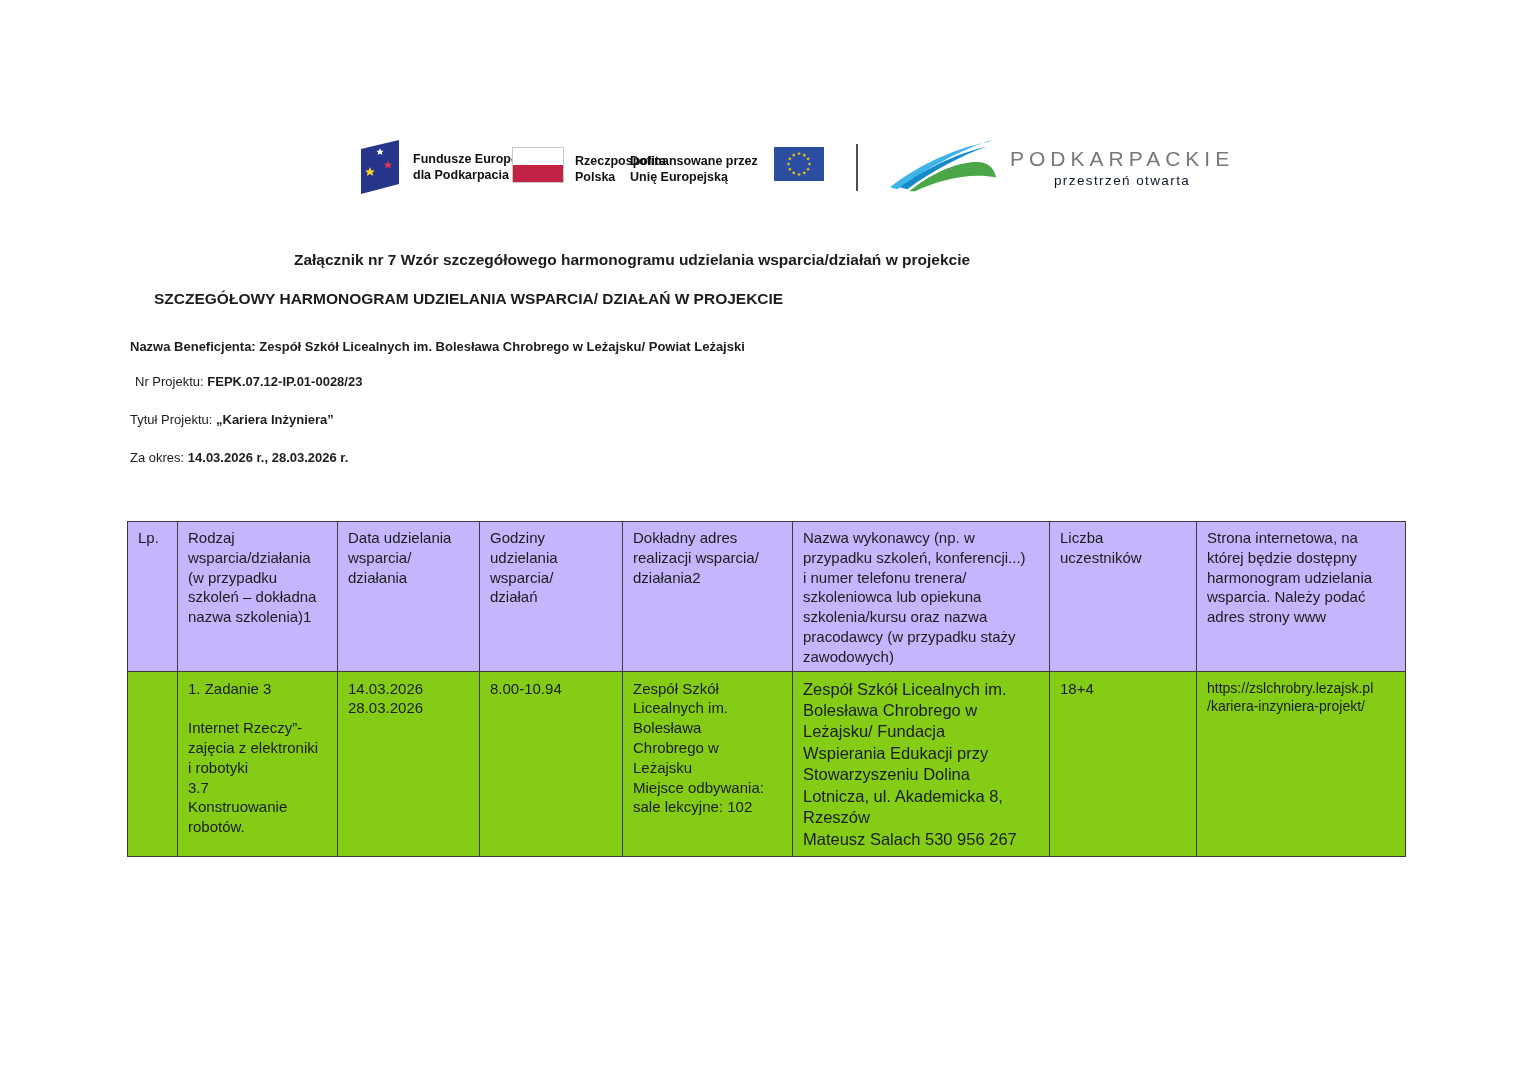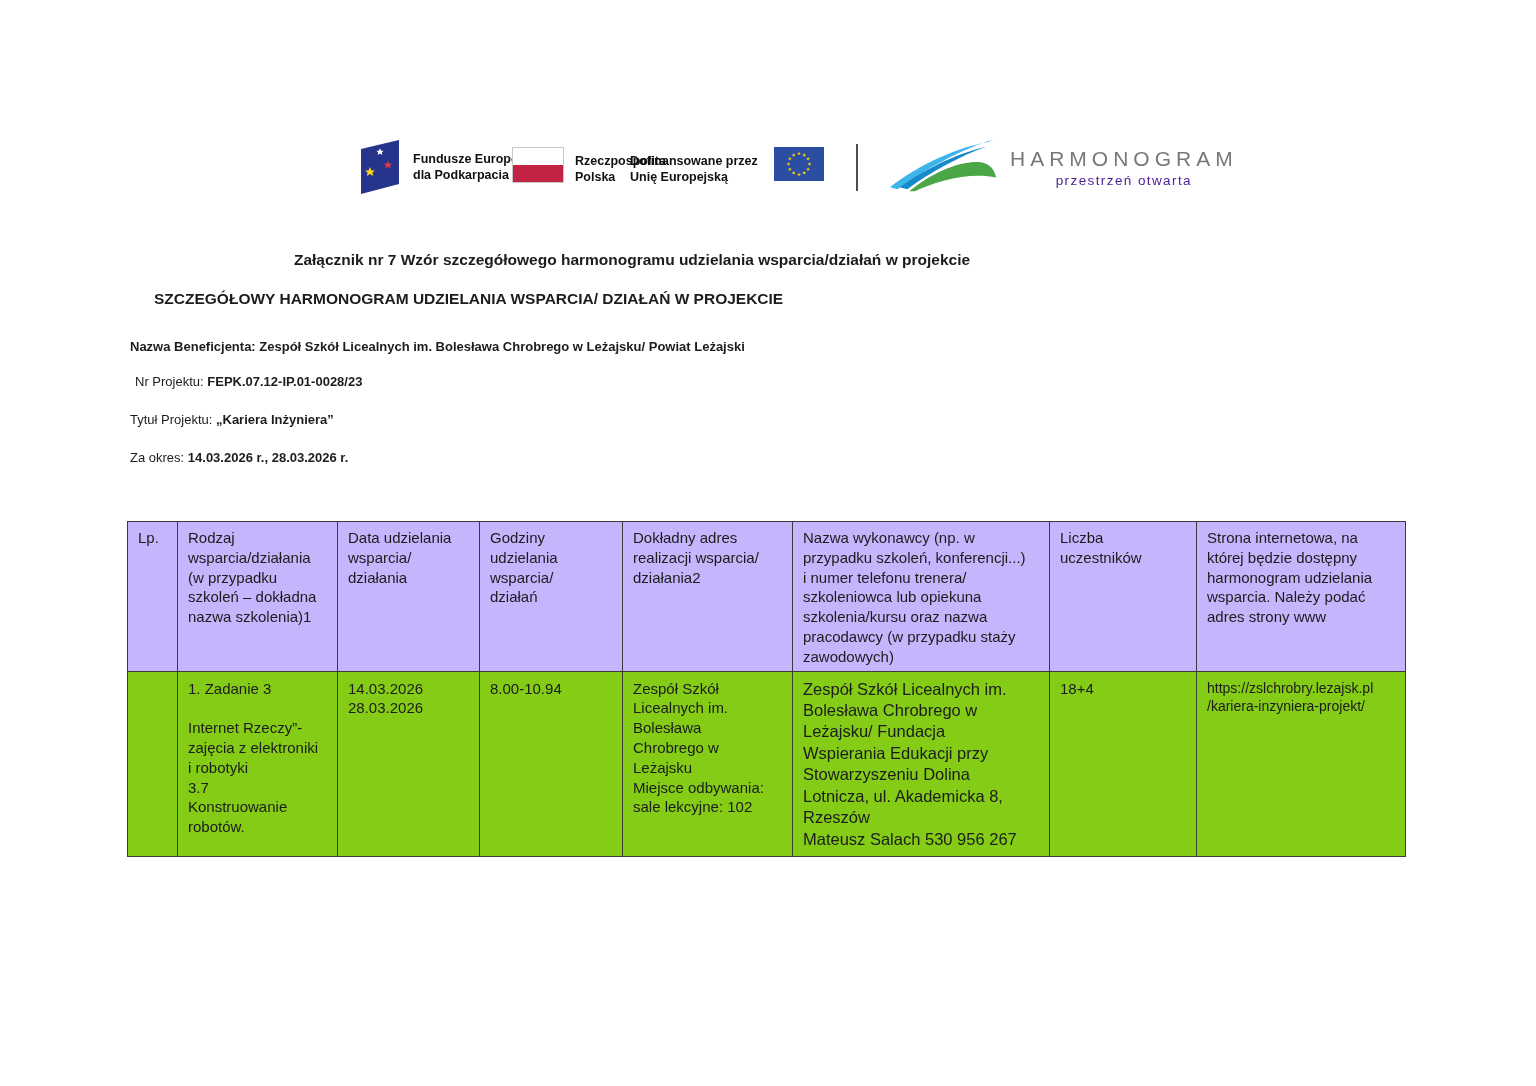--- a/index.html
+++ b/index.html
@@ -15,21 +15,21 @@
   .pl-flag{left:512px;top:147px;width:52px;height:36px;border:1px solid #c9c9c9;box-sizing:border-box;}
   .pl-white{height:50%;background:#ffffff;}
   .pl-red{height:50%;background:#c22243;}
   .pl-label{left:575px;top:153px;}
   .eu-label{left:630px;top:153px;width:136px;}
   .eu-flag{left:774px;top:147px;}
   .sep{left:856px;top:144px;width:2px;height:47px;background:#4d4d4d;}
   .podk{left:886px;top:139px;display:flex;align-items:center;}
   .podk-textblock{margin-left:8px;text-align:center;}
   .podk-title{font-size:21px;letter-spacing:5px;color:#77787b;font-weight:400;}
-  .podk-sub{font-size:13.5px;letter-spacing:1.4px;color:#4c1d95;margin-top:2px;}
+  .podk-sub{font-size:13.5px;letter-spacing:1.4px;color:#0f172a;margin-top:2px;}
 
   
   .attachment-title{left:0;top:251px;width:1264px;text-align:center;font-size:15.5px;font-weight:700;}
   .main-heading{left:130px;top:290px;font-size:15.5px;font-weight:700;margin-left:24px;}
   .line{position:absolute;left:130px;font-size:13px;margin:0;}
   .line b{font-weight:700;}
   .line.all-bold{font-weight:700;}
   .indent{padding-left:5px;}
 
   
@@ -92,21 +92,21 @@
 
   <div class="abs sep"></div>
 
   <div class="abs podk">
     <svg width="116" height="56" viewBox="0 0 120 58">
       <path d="M4,50 C34,26 76,8 106,3 L110,1 C82,9 42,30 12,52 Z" fill="#3eb4e8"></path>
       <path d="M14,50 C44,28 80,13 104,8 C78,17 46,34 22,52 Z" fill="#1589c9"></path>
       <path d="M24,54 C54,30 82,22 98,24 C108,26 112,31 114,40 C86,34 52,44 30,54 Z" fill="#4aa646"></path>
     </svg>
     <div class="podk-textblock">
-      <div class="podk-title">HARMONOGRAM</div>
+      <div class="podk-title">PODKARPACKIE</div>
       <div class="podk-sub">przestrzeń otwarta</div>
     </div>
   </div>
 
   <div class="abs attachment-title">Załącznik nr 7 Wzór szczegółowego harmonogramu udzielania wsparcia/działań w projekcie</div>
   <div class="abs main-heading">SZCZEGÓŁOWY HARMONOGRAM UDZIELANIA WSPARCIA/ DZIAŁAŃ W PROJEKCIE</div>
 
   <p class="line all-bold" style="top:339px"><span>Nazwa Beneficjenta:</span> <span>Zespół Szkół Licealnych im. Bolesława Chrobrego w Leżajsku/ Powiat Leżajski</span></p>
 
   <p class="line indent" style="top:374px"><span>Nr Projektu:</span> <b>FEPK.07.12-IP.01-0028/23</b></p>

